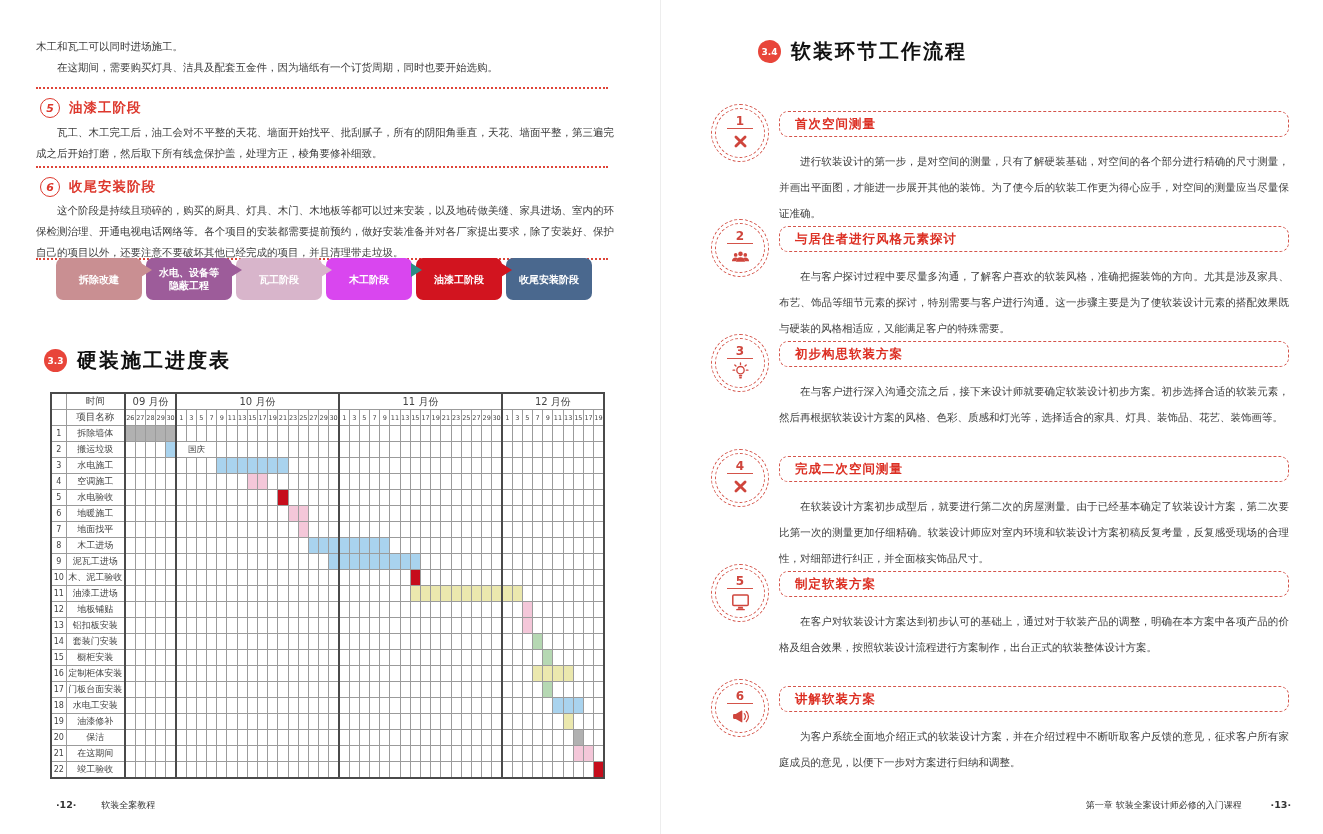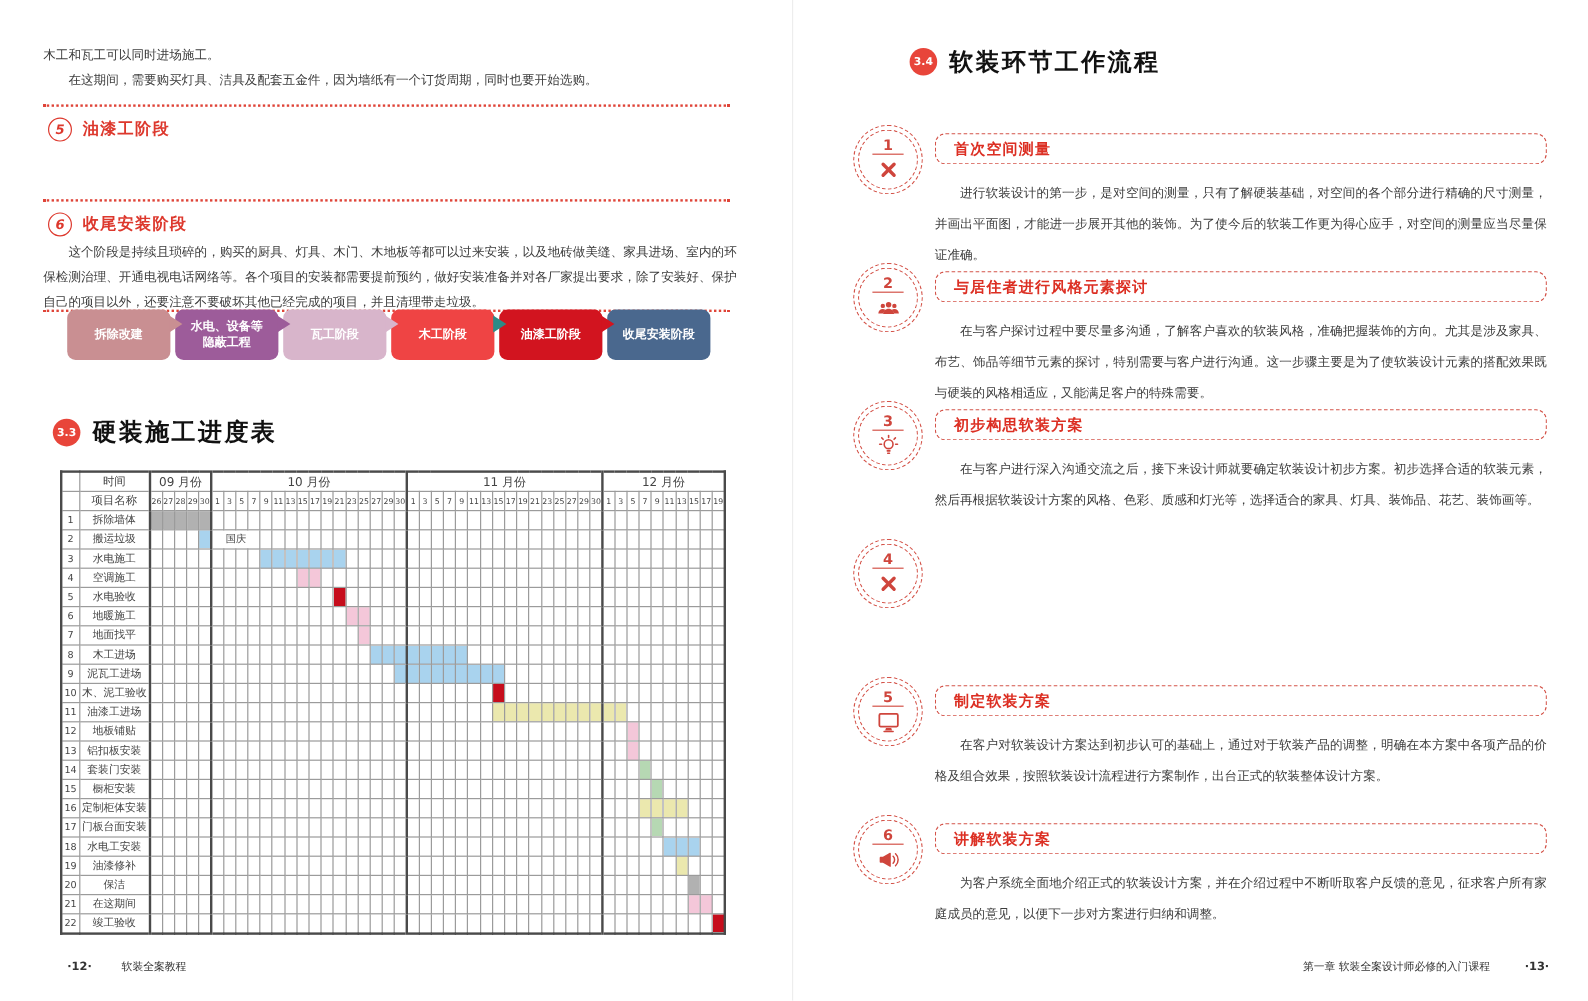--- a/index.html
+++ b/index.html
@@ -63,20 +63,21 @@
 
 <div class="page page-left">
   <p class="body-text abs" style="left:36px;top:36px;width:576px">木工和瓦工可以同时进场施工。</p>
   <p class="body-text abs indent" style="left:36px;top:57px;width:576px">在这期间，需要购买灯具、洁具及配套五金件，因为墙纸有一个订货周期，同时也要开始选购。</p>
   <div class="dotted-sep" style="top:87px"></div>
 
   <div class="sec-heading" style="left:40px;top:98px">
     <div class="sec-circle">5</div>
     <div class="sec-title">油漆工阶段</div>
   </div>
+  <p class="body-text abs indent" style="left:36px;top:122px;width:578px">瓦工、木工完工后，油工会对不平整的天花、墙面开始找平、批刮腻子，所有的阴阳角垂直，天花、墙面平整，第三遍完成之后开始打磨，然后取下所有线盒保护盖，处理方正，棱角要修补细致。</p>
   <div class="dotted-sep" style="top:166px"></div>
 
   <div class="sec-heading" style="left:40px;top:177px">
     <div class="sec-circle">6</div>
     <div class="sec-title">收尾安装阶段</div>
   </div>
   <p class="body-text abs indent" style="left:36px;top:200px;width:578px">这个阶段是持续且琐碎的，购买的厨具、灯具、木门、木地板等都可以过来安装，以及地砖做美缝、家具进场、室内的环保检测治理、开通电视电话网络等。各个项目的安装都需要提前预约，做好安装准备并对各厂家提出要求，除了安装好、保护自己的项目以外，还要注意不要破坏其他已经完成的项目，并且清理带走垃圾。</p>
   <div class="dotted-sep" style="top:258px"></div>
 
   <div class="flow" style="left:56px;top:258px">
@@ -86,21 +87,21 @@
       </div>
       <div class="flow-box" style="background: rgb(157, 92, 154); z-index: 19;">
         <span>水电、设备等
 隐蔽工程</span>
         <i class="flow-arrow" style="border-left-color: rgb(157, 92, 154);"></i>
       </div>
       <div class="flow-box" style="background: rgb(216, 181, 203); z-index: 18;">
         <span>瓦工阶段</span>
         <i class="flow-arrow" style="border-left-color: rgb(216, 181, 203);"></i>
       </div>
-      <div class="flow-box" style="background: #ef4444; z-index: 17;">
+      <div class="flow-box" style="background: #d946ef; z-index: 17;">
         <span>木工阶段</span>
         <i class="flow-arrow" style="border-left-color: rgb(45, 139, 135);"></i>
       </div>
       <div class="flow-box" style="background: rgb(210, 20, 31); z-index: 16;">
         <span>油漆工阶段</span>
         <i class="flow-arrow" style="border-left-color: rgb(210, 20, 31);"></i>
       </div>
       <div class="flow-box" style="background: rgb(74, 104, 142); z-index: 15;">
         <span>收尾安装阶段</span>
       </div>
@@ -1442,20 +1443,26 @@
             <svg viewBox="0 0 24 24" class="badge-icon" fill="currentColor">
               <g transform="rotate(45 12 12)">
                 <rect x="10.4" y="3" width="3.2" height="18" rx="1.6"></rect>
               </g>
               <g transform="rotate(-45 12 12)">
                 <rect x="10.4" y="3" width="3.2" height="18" rx="1.6"></rect>
               </g>
             </svg>
           </div>
         </div>
+        <div class="step-content">
+          <div class="step-titlebar">
+            <span class="step-title">完成二次空间测量</span>
+          </div>
+          <p class="step-body">在软装设计方案初步成型后，就要进行第二次的房屋测量。由于已经基本确定了软装设计方案，第二次要比第一次的测量更加仔细精确。软装设计师应对室内环境和软装设计方案初稿反复考量，反复感受现场的合理性，对细部进行纠正，并全面核实饰品尺寸。</p>
+        </div>
       </div>
       <div class="step">
         <div class="step-badge">
           <div class="badge-outer"></div>
           <div class="badge-inner">
             <div class="badge-num">5</div>
             <div class="badge-line"></div>
             <svg viewBox="0 0 24 24" class="badge-icon" fill="currentColor">
               <rect x="3.2" y="4.5" width="17.6" height="12" rx="1.2" fill="none" stroke="currentColor" stroke-width="1.7"></rect>
               <path d="M9.5 18h5l.8 2.2h-6.6z"></path>

